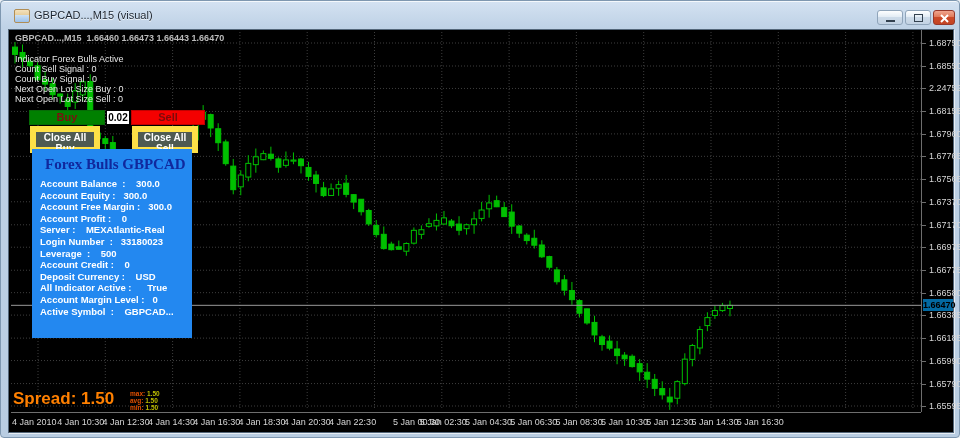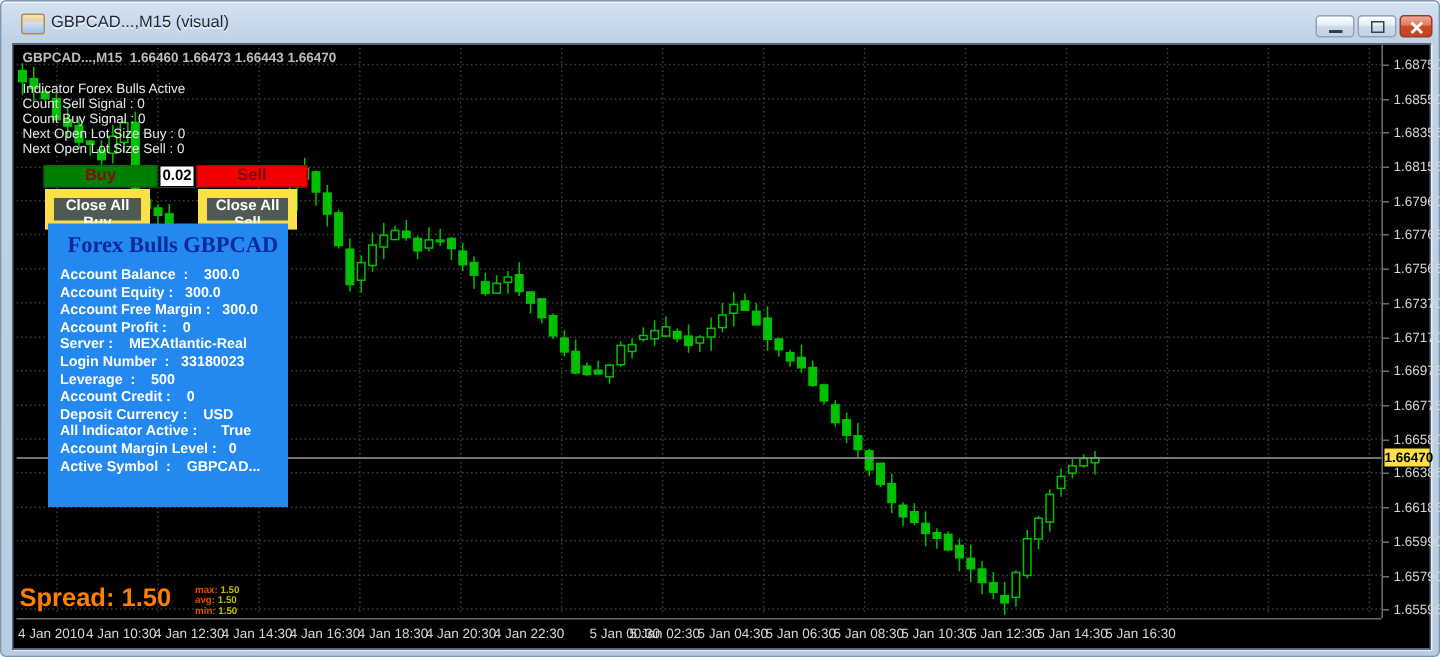--- a/index.html
+++ b/index.html
@@ -47,21 +47,21 @@
   
   .spread{position:absolute;left:4px;top:359px;font-size:17px;font-weight:bold;color:#ff8000;white-space:pre;}
   #spread-stats{position:absolute;left:121px;top:361px;}
   .srow{font-size:6.5px;line-height:6.8px;white-space:pre;}
   .srow .sl{color:#e05000;font-weight:bold;}
   .srow .sv{color:#bdbd00;font-weight:bold;}
   
   #price-axis{position:absolute;left:912px;top:0;width:32px;height:382px;border-left:1px solid #6e6e6e;}
   .ptick{position:absolute;left:0;width:4px;height:1px;background:#6e6e6e;}
   .plabel{position:absolute;left:7px;font-size:9px;color:#d6d6d6;white-space:nowrap;}
-  .pcurrent{position:absolute;left:1px;width:30px;height:12px;background:#fde047;color:#000;
+  .pcurrent{position:absolute;left:1px;width:30px;height:12px;background:#0369a1;color:#000;
     font-size:9px;font-weight:bold;text-align:left;line-height:12px;}
   #time-axis{position:absolute;left:2px;top:382px;width:910px;height:19px;border-top:1px solid #6e6e6e;}
   .tlabel{position:absolute;top:4px;font-size:9px;color:#d6d6d6;white-space:nowrap;}
 </style>
 </head>
 <body>
 
 <div class="window">
   <div class="titlebar">
     <span class="title-icon"></span>
@@ -348,21 +348,21 @@
         <div class="srow"><span class="sl">avg: </span><span class="sv">1.50</span></div>
         <div class="srow"><span class="sl">min: </span><span class="sv">1.50</span></div>
       </div>
 
     <div id="price-axis">
         <div class="ptick" style="top: 13px;"></div>
         <div class="plabel" style="top: 8px;">1.68750</div>
         <div class="ptick" style="top: 36.0111px;"></div>
         <div class="plabel" style="top: 31.0111px;">1.68550</div>
         <div class="ptick" style="top: 58.4469px;"></div>
-        <div class="plabel" style="top: 53.4469px;">1.68355</div>
+        <div class="plabel" style="top: 53.4469px;">2.24752</div>
         <div class="ptick" style="top: 81.458px;"></div>
         <div class="plabel" style="top: 76.458px;">1.68155</div>
         <div class="ptick" style="top: 103.894px;"></div>
         <div class="plabel" style="top: 98.8938px;">1.67960</div>
         <div class="ptick" style="top: 126.33px;"></div>
         <div class="plabel" style="top: 121.33px;">1.67765</div>
         <div class="ptick" style="top: 149.341px;"></div>
         <div class="plabel" style="top: 144.341px;">1.67565</div>
         <div class="ptick" style="top: 171.777px;"></div>
         <div class="plabel" style="top: 166.777px;">1.67370</div>

